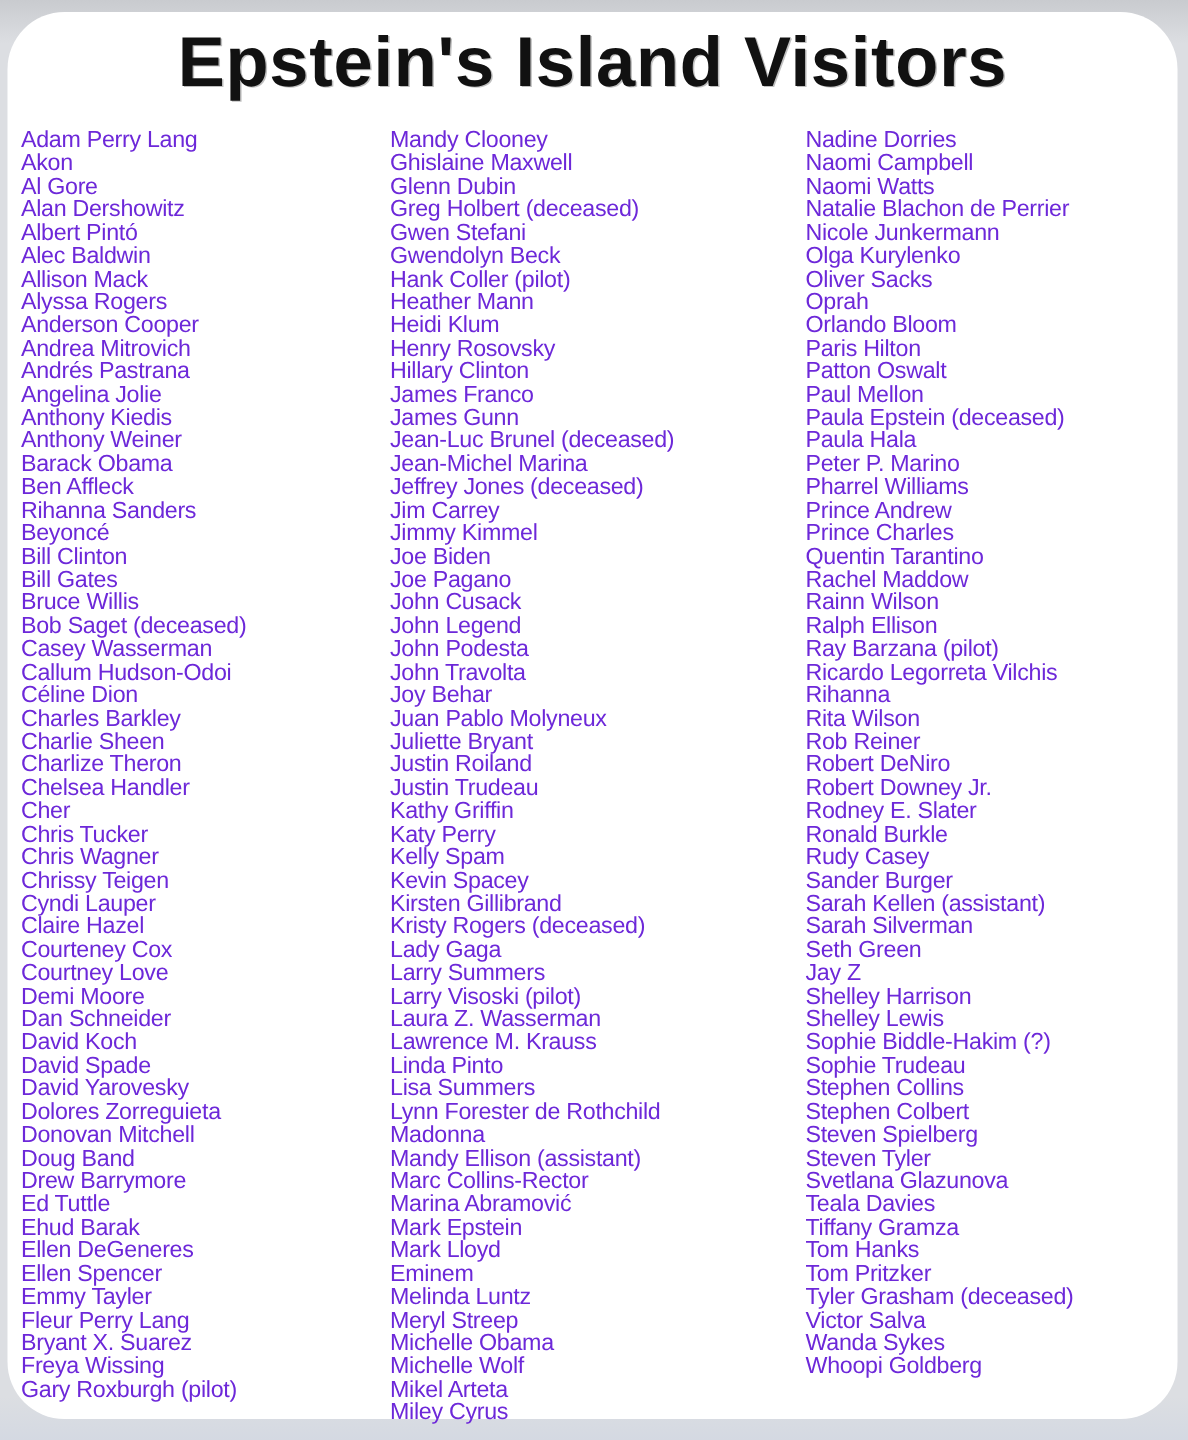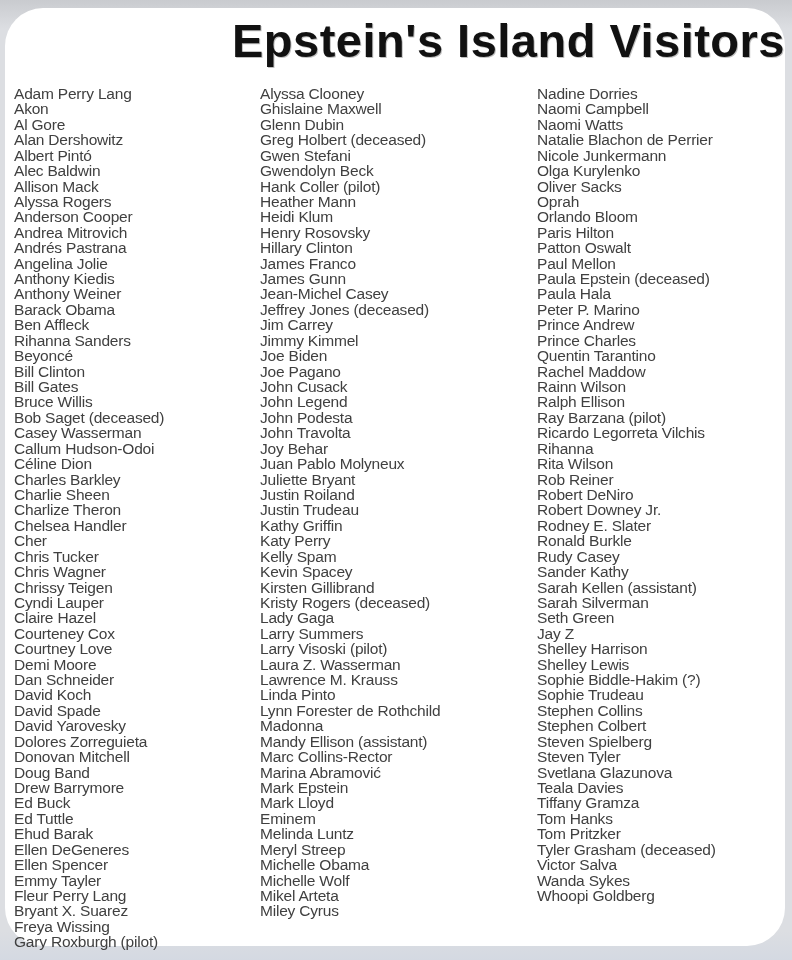--- a/index.html
+++ b/index.html
@@ -23,40 +23,40 @@
     top: 8px;
     width: 780px;
     height: 938px;
     background: #ffffff;
     border-radius: 38px;
     box-sizing: border-box;
   }
   .title {
     margin: 0;
     padding-top: 6px;
-    text-align: right;
+    text-align: center;
     font-size: 47px;
     line-height: 54px;
     font-weight: 700;
     letter-spacing: 0.5px;
     color: #111111;
     text-shadow: 1px 1px 0 rgba(0,0,0,0.25);
   }
   .columns {
     position: absolute;
     left: 9px;
     top: 78px;
     right: 4px;
     bottom: 8px;
     display: flex;
     flex-direction: row;
   }
   .col {
     box-sizing: border-box;
-    color: #404040;
+    color: #6d28d9;
     font-size: 15.5px;
     font-weight: 400;
     letter-spacing: -0.2px;
   }
   .col-1 { width: 246px; }
   .col-2 { width: 277px; }
   .col-3 { flex: 1; }
   .name-line {
     height: 15.43px;
     line-height: 15.6px;
@@ -111,46 +111,46 @@
           <div class="name-line">Courtney Love</div>
           <div class="name-line">Demi Moore</div>
           <div class="name-line">Dan Schneider</div>
           <div class="name-line">David Koch</div>
           <div class="name-line">David Spade</div>
           <div class="name-line">David Yarovesky</div>
           <div class="name-line">Dolores Zorreguieta</div>
           <div class="name-line">Donovan Mitchell</div>
           <div class="name-line">Doug Band</div>
           <div class="name-line">Drew Barrymore</div>
-          <div class="name-line">Ed Buck</div>
           <div class="name-line">Ed Tuttle</div>
           <div class="name-line">Ehud Barak</div>
           <div class="name-line">Ellen DeGeneres</div>
           <div class="name-line">Ellen Spencer</div>
           <div class="name-line">Emmy Tayler</div>
           <div class="name-line">Fleur Perry Lang</div>
           <div class="name-line">Bryant X. Suarez</div>
           <div class="name-line">Freya Wissing</div>
           <div class="name-line">Gary Roxburgh (pilot)</div>
         </div>
       <div class="col col-2">
-          <div class="name-line">Alyssa Clooney</div>
+          <div class="name-line">Mandy Clooney</div>
           <div class="name-line">Ghislaine Maxwell</div>
           <div class="name-line">Glenn Dubin</div>
           <div class="name-line">Greg Holbert (deceased)</div>
           <div class="name-line">Gwen Stefani</div>
           <div class="name-line">Gwendolyn Beck</div>
           <div class="name-line">Hank Coller (pilot)</div>
           <div class="name-line">Heather Mann</div>
           <div class="name-line">Heidi Klum</div>
           <div class="name-line">Henry Rosovsky</div>
           <div class="name-line">Hillary Clinton</div>
           <div class="name-line">James Franco</div>
           <div class="name-line">James Gunn</div>
-          <div class="name-line">Jean-Michel Casey</div>
+          <div class="name-line">Jean-Luc Brunel (deceased)</div>
+          <div class="name-line">Jean-Michel Marina</div>
           <div class="name-line">Jeffrey Jones (deceased)</div>
           <div class="name-line">Jim Carrey</div>
           <div class="name-line">Jimmy Kimmel</div>
           <div class="name-line">Joe Biden</div>
           <div class="name-line">Joe Pagano</div>
           <div class="name-line">John Cusack</div>
           <div class="name-line">John Legend</div>
           <div class="name-line">John Podesta</div>
           <div class="name-line">John Travolta</div>
           <div class="name-line">Joy Behar</div>
@@ -163,20 +163,21 @@
           <div class="name-line">Kelly Spam</div>
           <div class="name-line">Kevin Spacey</div>
           <div class="name-line">Kirsten Gillibrand</div>
           <div class="name-line">Kristy Rogers (deceased)</div>
           <div class="name-line">Lady Gaga</div>
           <div class="name-line">Larry Summers</div>
           <div class="name-line">Larry Visoski (pilot)</div>
           <div class="name-line">Laura Z. Wasserman</div>
           <div class="name-line">Lawrence M. Krauss</div>
           <div class="name-line">Linda Pinto</div>
+          <div class="name-line">Lisa Summers</div>
           <div class="name-line">Lynn Forester de Rothchild</div>
           <div class="name-line">Madonna</div>
           <div class="name-line">Mandy Ellison (assistant)</div>
           <div class="name-line">Marc Collins-Rector</div>
           <div class="name-line">Marina Abramović</div>
           <div class="name-line">Mark Epstein</div>
           <div class="name-line">Mark Lloyd</div>
           <div class="name-line">Eminem</div>
           <div class="name-line">Melinda Luntz</div>
           <div class="name-line">Meryl Streep</div>
@@ -194,37 +195,38 @@
           <div class="name-line">Olga Kurylenko</div>
           <div class="name-line">Oliver Sacks</div>
           <div class="name-line">Oprah</div>
           <div class="name-line">Orlando Bloom</div>
           <div class="name-line">Paris Hilton</div>
           <div class="name-line">Patton Oswalt</div>
           <div class="name-line">Paul Mellon</div>
           <div class="name-line">Paula Epstein (deceased)</div>
           <div class="name-line">Paula Hala</div>
           <div class="name-line">Peter P. Marino</div>
+          <div class="name-line">Pharrel Williams</div>
           <div class="name-line">Prince Andrew</div>
           <div class="name-line">Prince Charles</div>
           <div class="name-line">Quentin Tarantino</div>
           <div class="name-line">Rachel Maddow</div>
           <div class="name-line">Rainn Wilson</div>
           <div class="name-line">Ralph Ellison</div>
           <div class="name-line">Ray Barzana (pilot)</div>
           <div class="name-line">Ricardo Legorreta Vilchis</div>
           <div class="name-line">Rihanna</div>
           <div class="name-line">Rita Wilson</div>
           <div class="name-line">Rob Reiner</div>
           <div class="name-line">Robert DeNiro</div>
           <div class="name-line">Robert Downey Jr.</div>
           <div class="name-line">Rodney E. Slater</div>
           <div class="name-line">Ronald Burkle</div>
           <div class="name-line">Rudy Casey</div>
-          <div class="name-line">Sander Kathy</div>
+          <div class="name-line">Sander Burger</div>
           <div class="name-line">Sarah Kellen (assistant)</div>
           <div class="name-line">Sarah Silverman</div>
           <div class="name-line">Seth Green</div>
           <div class="name-line">Jay Z</div>
           <div class="name-line">Shelley Harrison</div>
           <div class="name-line">Shelley Lewis</div>
           <div class="name-line">Sophie Biddle-Hakim (?)</div>
           <div class="name-line">Sophie Trudeau</div>
           <div class="name-line">Stephen Collins</div>
           <div class="name-line">Stephen Colbert</div>

